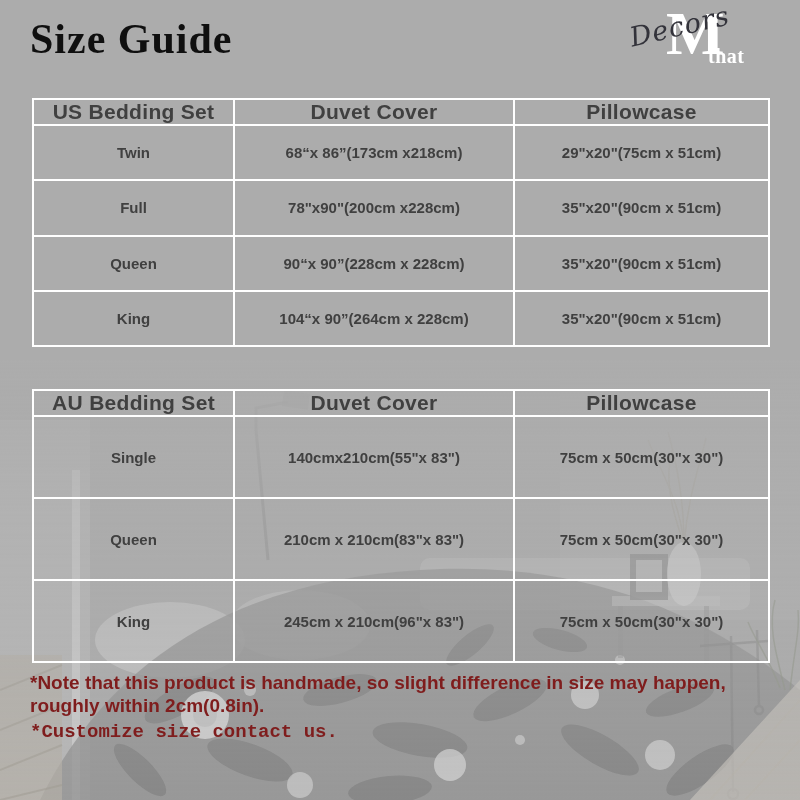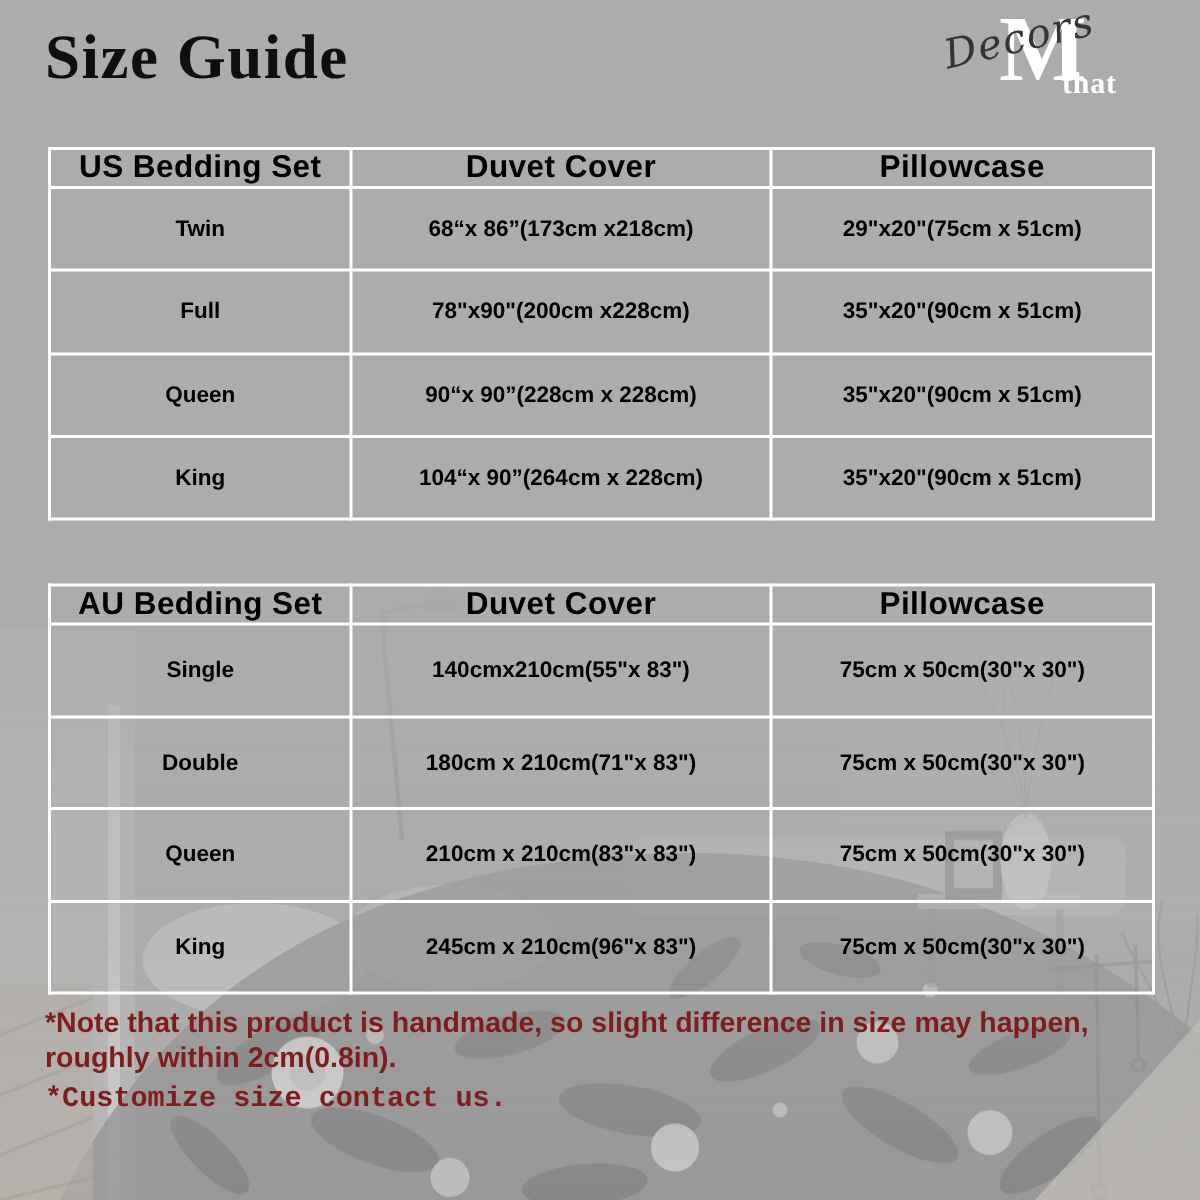--- a/index.html
+++ b/index.html
@@ -24,21 +24,21 @@
     font-family:"DejaVu Serif",serif;font-style:italic;font-size:27px;color:#33333b;
     transform:rotate(-13deg);transform-origin:left center;letter-spacing:1px;
   }
   .logo-rest{
     position:absolute;left:80px;top:36px;line-height:1;
     font-family:"Liberation Serif",serif;font-weight:700;font-size:20px;color:#ffffff;letter-spacing:.5px;
   }
   table.size-table{
     position:absolute;left:32px;width:736px;z-index:1;
     border-collapse:collapse;table-layout:fixed;
-    color:#000000;text-align:center;
+    color:#404040;text-align:center;
   }
   .size-table th,.size-table td{border:2px solid #ffffff;padding:0;vertical-align:middle;overflow:hidden;white-space:nowrap;}
   .size-table th{font-size:21px;font-weight:700;letter-spacing:.3px;}
   .size-table td{font-size:15px;font-weight:600;}
   .t-us{top:98px;height:249px;}
   .t-au{top:389px;height:274px;}
   col.c1{width:201px;} col.c2{width:280px;} col.c3{width:255px;}
   .notes{
     position:absolute;left:30px;top:672px;width:748px;z-index:1;
     color:#7f1d1d;font-weight:700;font-size:19px;line-height:1.2;
@@ -203,25 +203,20 @@
         <th>Pillowcase</th>
       </tr>
     </thead>
     <tbody>
       <tr>
         <td>Single</td>
         <td>140cmx210cm(55"x 83")</td>
         <td>75cm x 50cm(30"x 30")</td>
       </tr>
       <tr>
-        <td>Double</td>
-        <td>180cm x 210cm(71"x 83")</td>
-        <td>75cm x 50cm(30"x 30")</td>
-      </tr>
-      <tr>
         <td>Queen</td>
         <td>210cm x 210cm(83"x 83")</td>
         <td>75cm x 50cm(30"x 30")</td>
       </tr>
       <tr>
         <td>King</td>
         <td>245cm x 210cm(96"x 83")</td>
         <td>75cm x 50cm(30"x 30")</td>
       </tr>
     </tbody>

